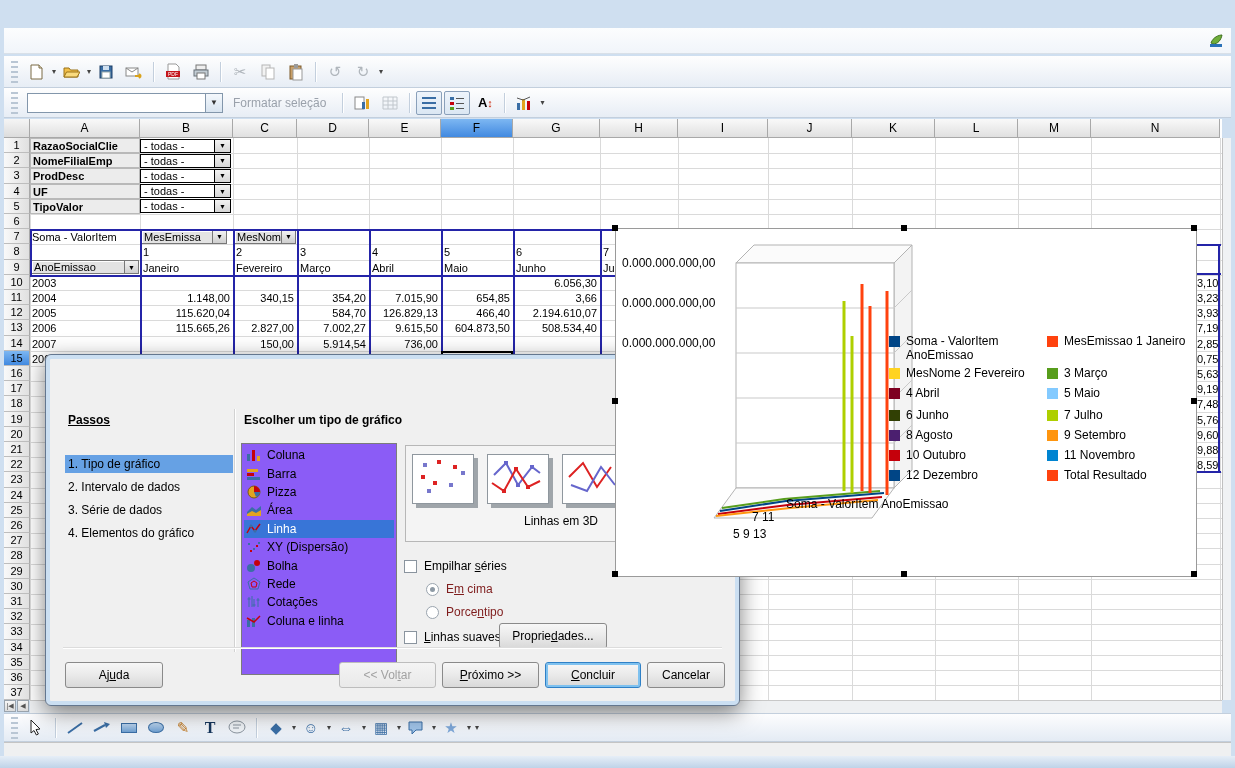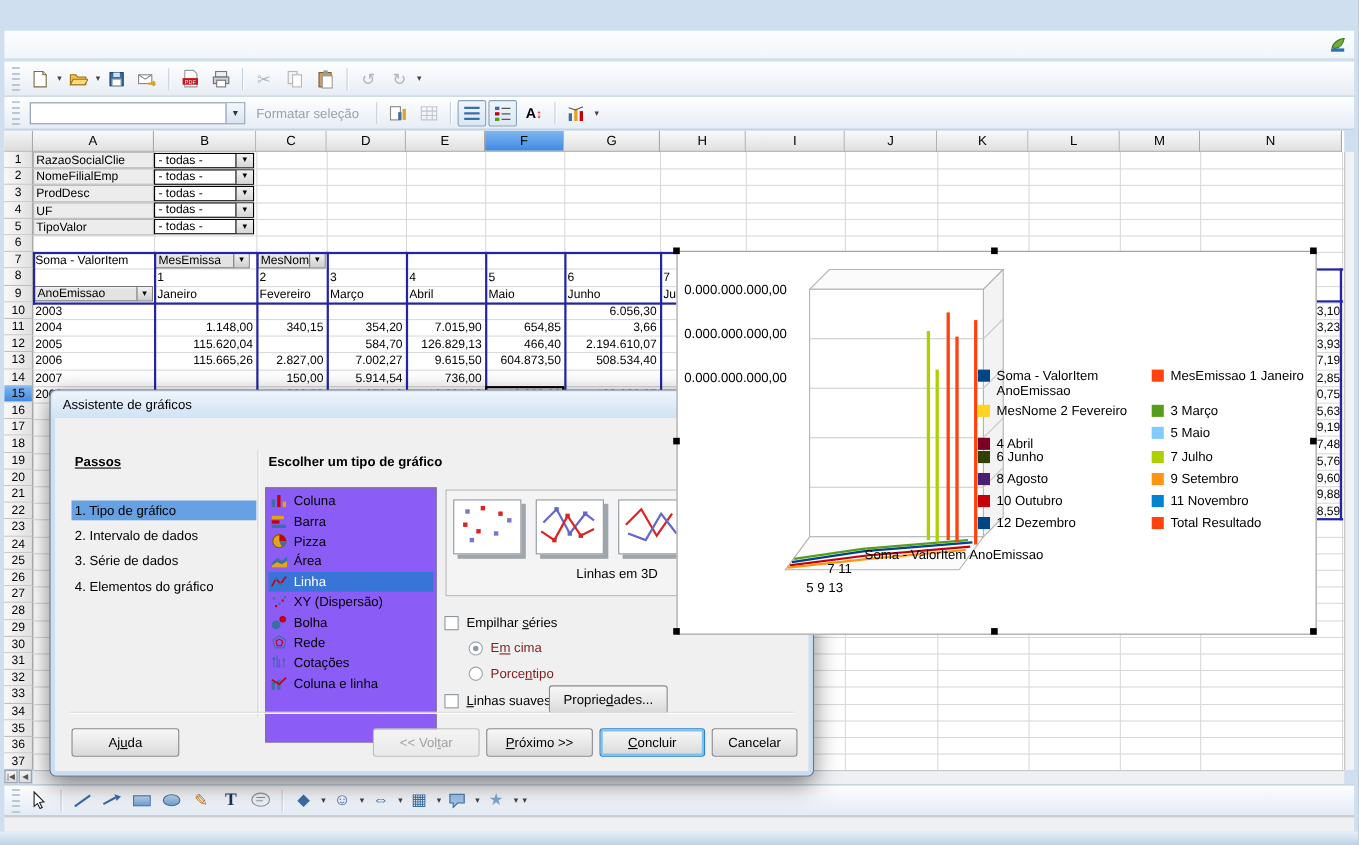--- a/index.html
+++ b/index.html
@@ -44,21 +44,21 @@
   .colhdr.sel{background:linear-gradient(#7db7f2,#4189e0);}
   .rowhdr{left:4px;width:26px;background:linear-gradient(to right,#f9f9f9,#e0e0e0);border-right:1px solid #a8a8a8;
     border-bottom:1px solid #bdbdbd;text-align:center;font-size:11px;line-height:15px;}
   .rowhdr.sel{background:linear-gradient(#7db7f2,#4189e0);}
   #corner{left:4px;top:119px;width:26px;height:19px;background:linear-gradient(#f5f5f5,#dcdcdc);
     border-right:1px solid #a8a8a8;border-bottom:1px solid #a8a8a8;}
   .gvl{background:#dadada;width:1px;}
   .ghl{background:#dadada;height:1px;}
   .cell{font-size:11px;line-height:15px;white-space:nowrap;overflow:hidden;}
   .r{text-align:right;}
-  .fieldcell{background:#ececec;border:1px solid #b9b9b9;padding-left:2px;}
+  .fieldcell{background:#ececec;border:1px solid #b9b9b9;padding-left:2px;font-weight:bold;}
   .filterbox{background:#fff;border:1px solid #000;display:flex;font-size:11px;}
   .filterbox .fv{flex:1;padding-left:3px;line-height:13px;}
   .filterbox .fb{width:16px;border-left:1px solid #000;background:linear-gradient(#f2f2f2,#d6d6d6);
      display:flex;align-items:center;justify-content:center;font-size:7px;}
   .fieldbtn{background:#e3e3e3;border:1px solid #777;box-shadow:inset 1px 1px 0 #fff;display:flex;
      justify-content:space-between;font-size:11px;line-height:13px;}
   .fieldbtn .fl{padding-left:2px;overflow:hidden;white-space:nowrap;}
   .fieldbtn .fb{width:14px;border-left:1px solid #777;background:linear-gradient(#f2f2f2,#cfcfcf);
      display:flex;align-items:center;justify-content:center;font-size:7px;flex:none;}
   .bl{background:#2424a8;}
@@ -489,23 +489,20 @@
       <div class="tbtn" style="width: auto; min-width: 24px;">
         <span class="dico" style="color:#7da7d8;">★</span>
       </div>
       <span class="dd">▾</span>
       <span class="dd">▾</span>
     </div>
   <div id="statusbar" class="abs"></div>
   <div id="botedge" class="abs"></div>
 
   <div id="dlg" class="abs">
-    <div id="dlgtitle">
-      <span>Assistente de gráficos</span>
-    </div>
     <div id="dlgclose">✕</div>
     <div class="dlgpanel">
       <div id="steps-h">Passos</div>
       <div id="stepsbox">
           <div class="step sel" style="top: 74px;">1. Tipo de gráfico</div>
           <div class="step" style="top: 97px;">2. Intervalo de dados</div>
           <div class="step" style="top: 120px;">3. Série de dados</div>
           <div class="step" style="top: 143px;">4. Elementos do gráfico</div>
         </div>
       <div id="vsep"></div>
@@ -757,21 +754,21 @@
           <line x1="246" y1="262" x2="246" y2="55" stroke="#ff420e"></line>
           <line x1="254" y1="264" x2="254" y2="77" stroke="#ff420e"></line>
           <line x1="271" y1="266" x2="271" y2="62" stroke="#ff420e"></line>
         </g>
       </svg><div class="axlabel" style="left: 6px; top: 27px;">0.000.000.000,00</div><div class="axlabel" style="left: 6px; top: 67px;">0.000.000.000,00</div><div class="axlabel" style="left: 6px; top: 107px;">0.000.000.000,00</div><div class="axlabel" style="left: 170px; top: 268px;">Soma - ValorItem  AnoEmissao</div><div class="axlabel" style="left: 136px; top: 281px;">7  11</div><div class="axlabel" style="left: 117px; top: 298px;">5  9  13</div><div class="legend-item" style="left: 273px; top: 105px;">
         <span class="legend-sq" style="background: rgb(0, 69, 134);"></span>
         <span>Soma - ValorItem<br>AnoEmissao</span>
       </div><div class="legend-item" style="left: 273px; top: 137px;">
         <span class="legend-sq" style="background: rgb(255, 211, 32);"></span>
         <span>MesNome 2 Fevereiro</span>
-      </div><div class="legend-item" style="left: 273px; top: 167px;">
+      </div><div class="legend-item" style="left: 273px; top: 157px;">
         <span class="legend-sq" style="background: rgb(126, 0, 33);"></span>
         <span>4 Abril</span>
       </div><div class="legend-item" style="left: 273px; top: 179px;">
         <span class="legend-sq" style="background: rgb(49, 64, 4);"></span>
         <span>6 Junho</span>
       </div><div class="legend-item" style="left: 273px; top: 199px;">
         <span class="legend-sq" style="background: rgb(75, 31, 111);"></span>
         <span>8 Agosto</span>
       </div><div class="legend-item" style="left: 273px; top: 219px;">
         <span class="legend-sq" style="background: rgb(197, 0, 11);"></span>

